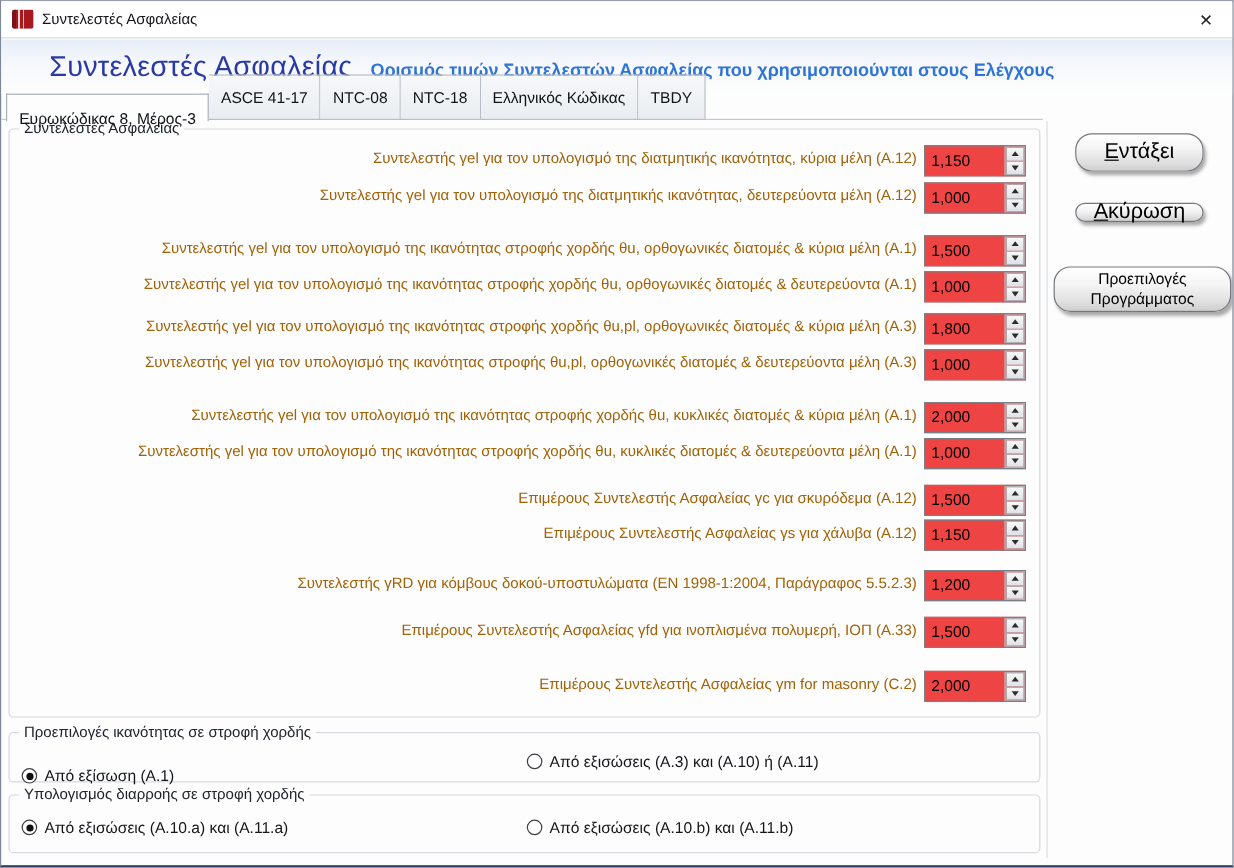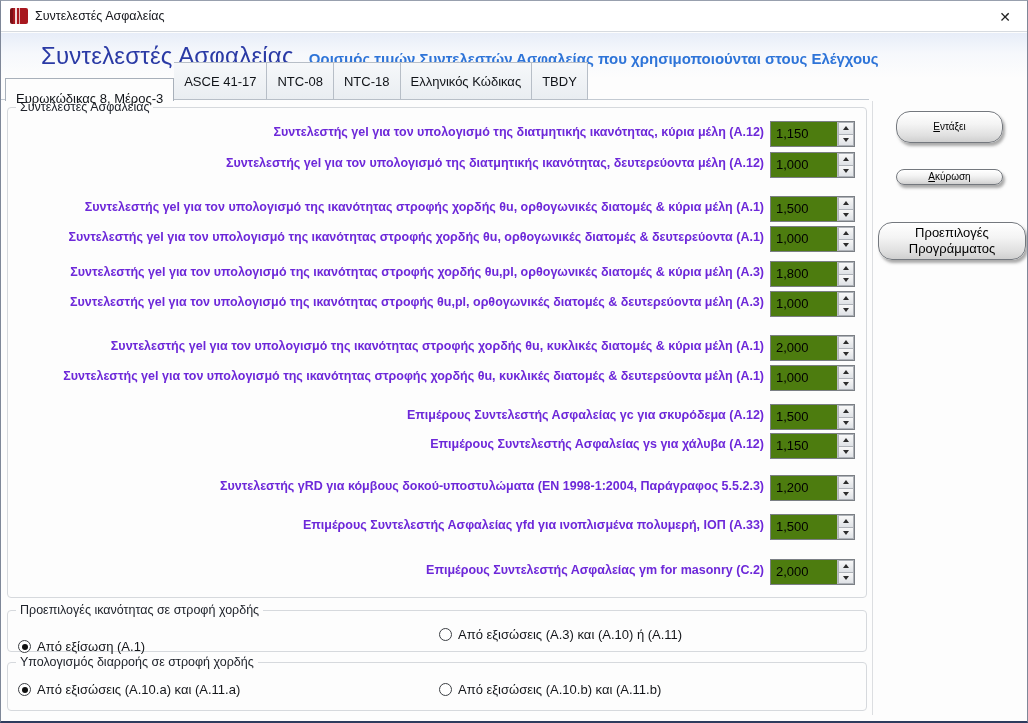--- a/index.html
+++ b/index.html
@@ -28,40 +28,40 @@
     background:linear-gradient(180deg,#f6f8fa,#e9edf1);border:1px solid #b7bec7;border-left:none;position:relative;}
   .tab:first-child{border-left:1px solid #b7bec7;}
   .tab.active{height:23px;background:#fdfdfd;border:1px solid #a8b0ba;border-bottom:none;z-index:4;margin-bottom:-1px;padding-bottom:1px;}
   .tabline{position:absolute;left:0;top:98px;width:868px;height:1px;background:#c3cad2;z-index:1;}
   
   .gbox{position:absolute;border:1px solid #d6d9dd;border-radius:4px;background:transparent;}
   .legend{position:absolute;top:-8px;left:8px;background:#fdfdfd;padding:0 4px;font-size:12.5px;color:#20242c;white-space:nowrap;}
   .main-group{left:6px;top:106px;width:860px;height:491px;}
   
   .srow{position:absolute;left:0;width:100%;height:26px;}
-  .slabel{position:absolute;right:102px;top:4px;font-size:12.5px;color:#6d28d9;white-space:nowrap;font-weight:bold;}
-  .spinbox{position:absolute;right:11px;top:0;width:85px;height:26px;border:1px solid #7b7f85;background:#4d7c0f;display:flex;}
+  .slabel{position:absolute;right:102px;top:4px;font-size:12.5px;color:#a16207;white-space:nowrap;}
+  .spinbox{position:absolute;right:11px;top:0;width:85px;height:26px;border:1px solid #7b7f85;background:#ef4444;display:flex;}
   .sval{flex:1;font-size:13px;color:#000;padding:4px 0 0 5px;}
   .spinner{width:17px;display:flex;flex-direction:column;border-left:1px solid #b9bcc0;}
   .spbtn{flex:1;background:linear-gradient(180deg,#f8f8f8,#dfe2e6);border:1px solid #aeb2b8;display:flex;align-items:center;justify-content:center;}
   .spbtn.up{border-bottom:none;}
   .arr-up{width:0;height:0;border-left:3.5px solid transparent;border-right:3.5px solid transparent;border-bottom:4px solid #2c2c2c;}
   .arr-down{width:0;height:0;border-left:3.5px solid transparent;border-right:3.5px solid transparent;border-top:4px solid #2c2c2c;}
   
   .ropt{position:absolute;display:flex;align-items:center;gap:6px;}
   .radio{width:13px;height:13px;border:1px solid #3c3f44;border-radius:50%;background:#fff;position:relative;flex:0 0 auto;}
   .radio.checked::after{content:"";position:absolute;left:2.5px;top:2.5px;right:2.5px;bottom:2.5px;background:#101010;border-radius:50%;}
   .rlabel{font-size:13px;color:#14161a;white-space:nowrap;}
   
   .vdivider{position:absolute;left:871px;top:100px;width:1px;height:614px;background:#dcdee1;}
   .btn{position:absolute;border:1px solid #74787e;border-radius:14px;color:#000;text-align:center;
     background:linear-gradient(180deg,#ffffff 0%,#f4f4f4 40%,#e0e0e0 78%,#cwhite 100%);
     background:linear-gradient(180deg,#ffffff 0%,#f4f4f4 40%,#e0e0e0 78%,#cfcfcf 100%);
     box-shadow:2px 3px 3px rgba(100,100,100,.55), inset 0 1px 0 #ffffff;
-    display:flex;flex-direction:column;align-items:center;justify-content:center;font-size:10px;}
+    display:flex;flex-direction:column;align-items:center;justify-content:center;font-size:18px;}
   .u{text-decoration:underline;}
   .btn .line{line-height:1.22;}
   #btn-ok{left:895px;top:110px;width:107px;height:32px;}
   #btn-cancel{left:895px;top:168px;width:107px;height:16px;}
   #btn-defaults{left:877px;top:221px;width:148px;height:38px;font-size:13px;}
   #btn-setdefault{left:875px;top:264px;width:145px;height:31px;font-size:12.5px;}
 </style>
 </head>
 <body>
 

